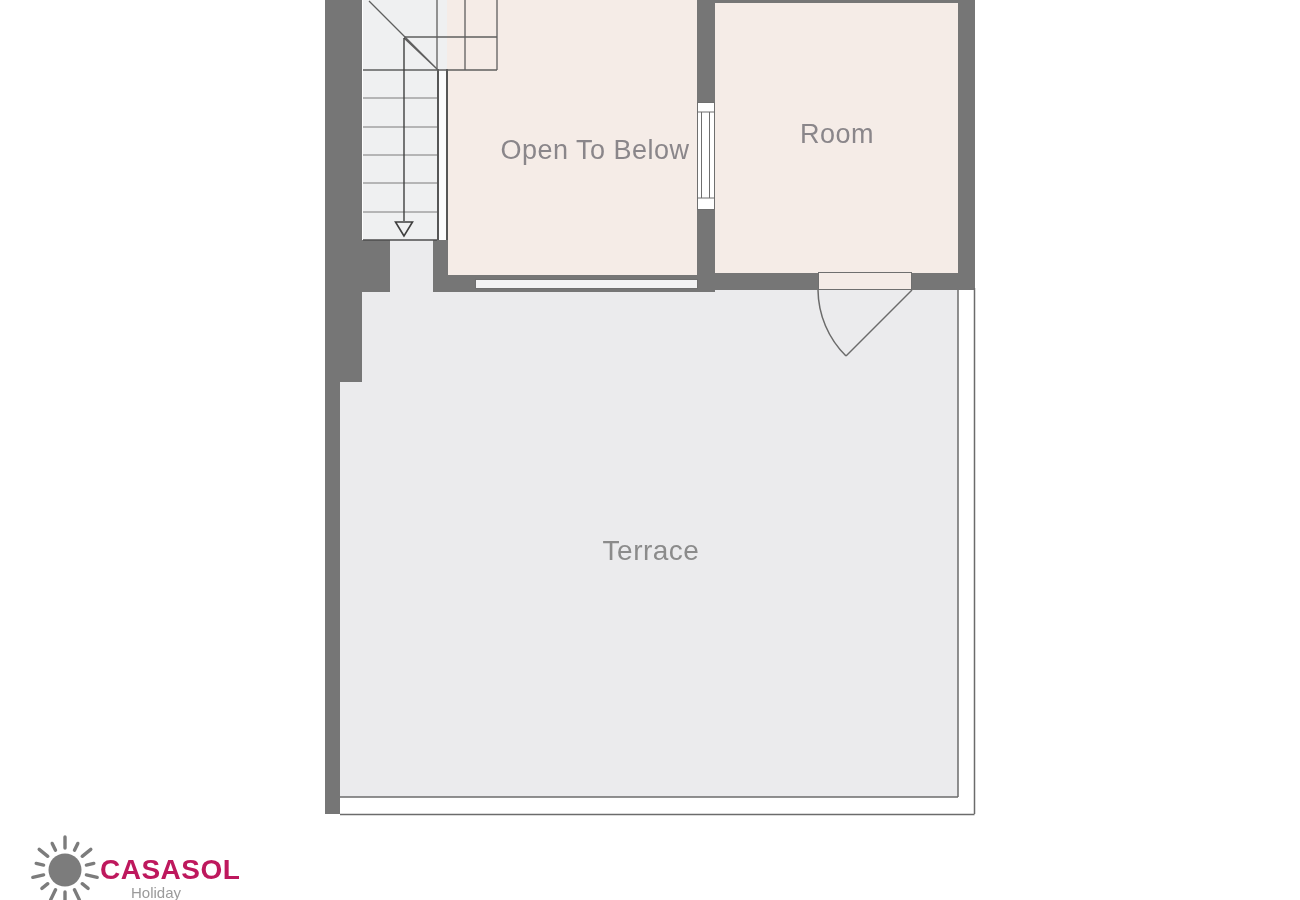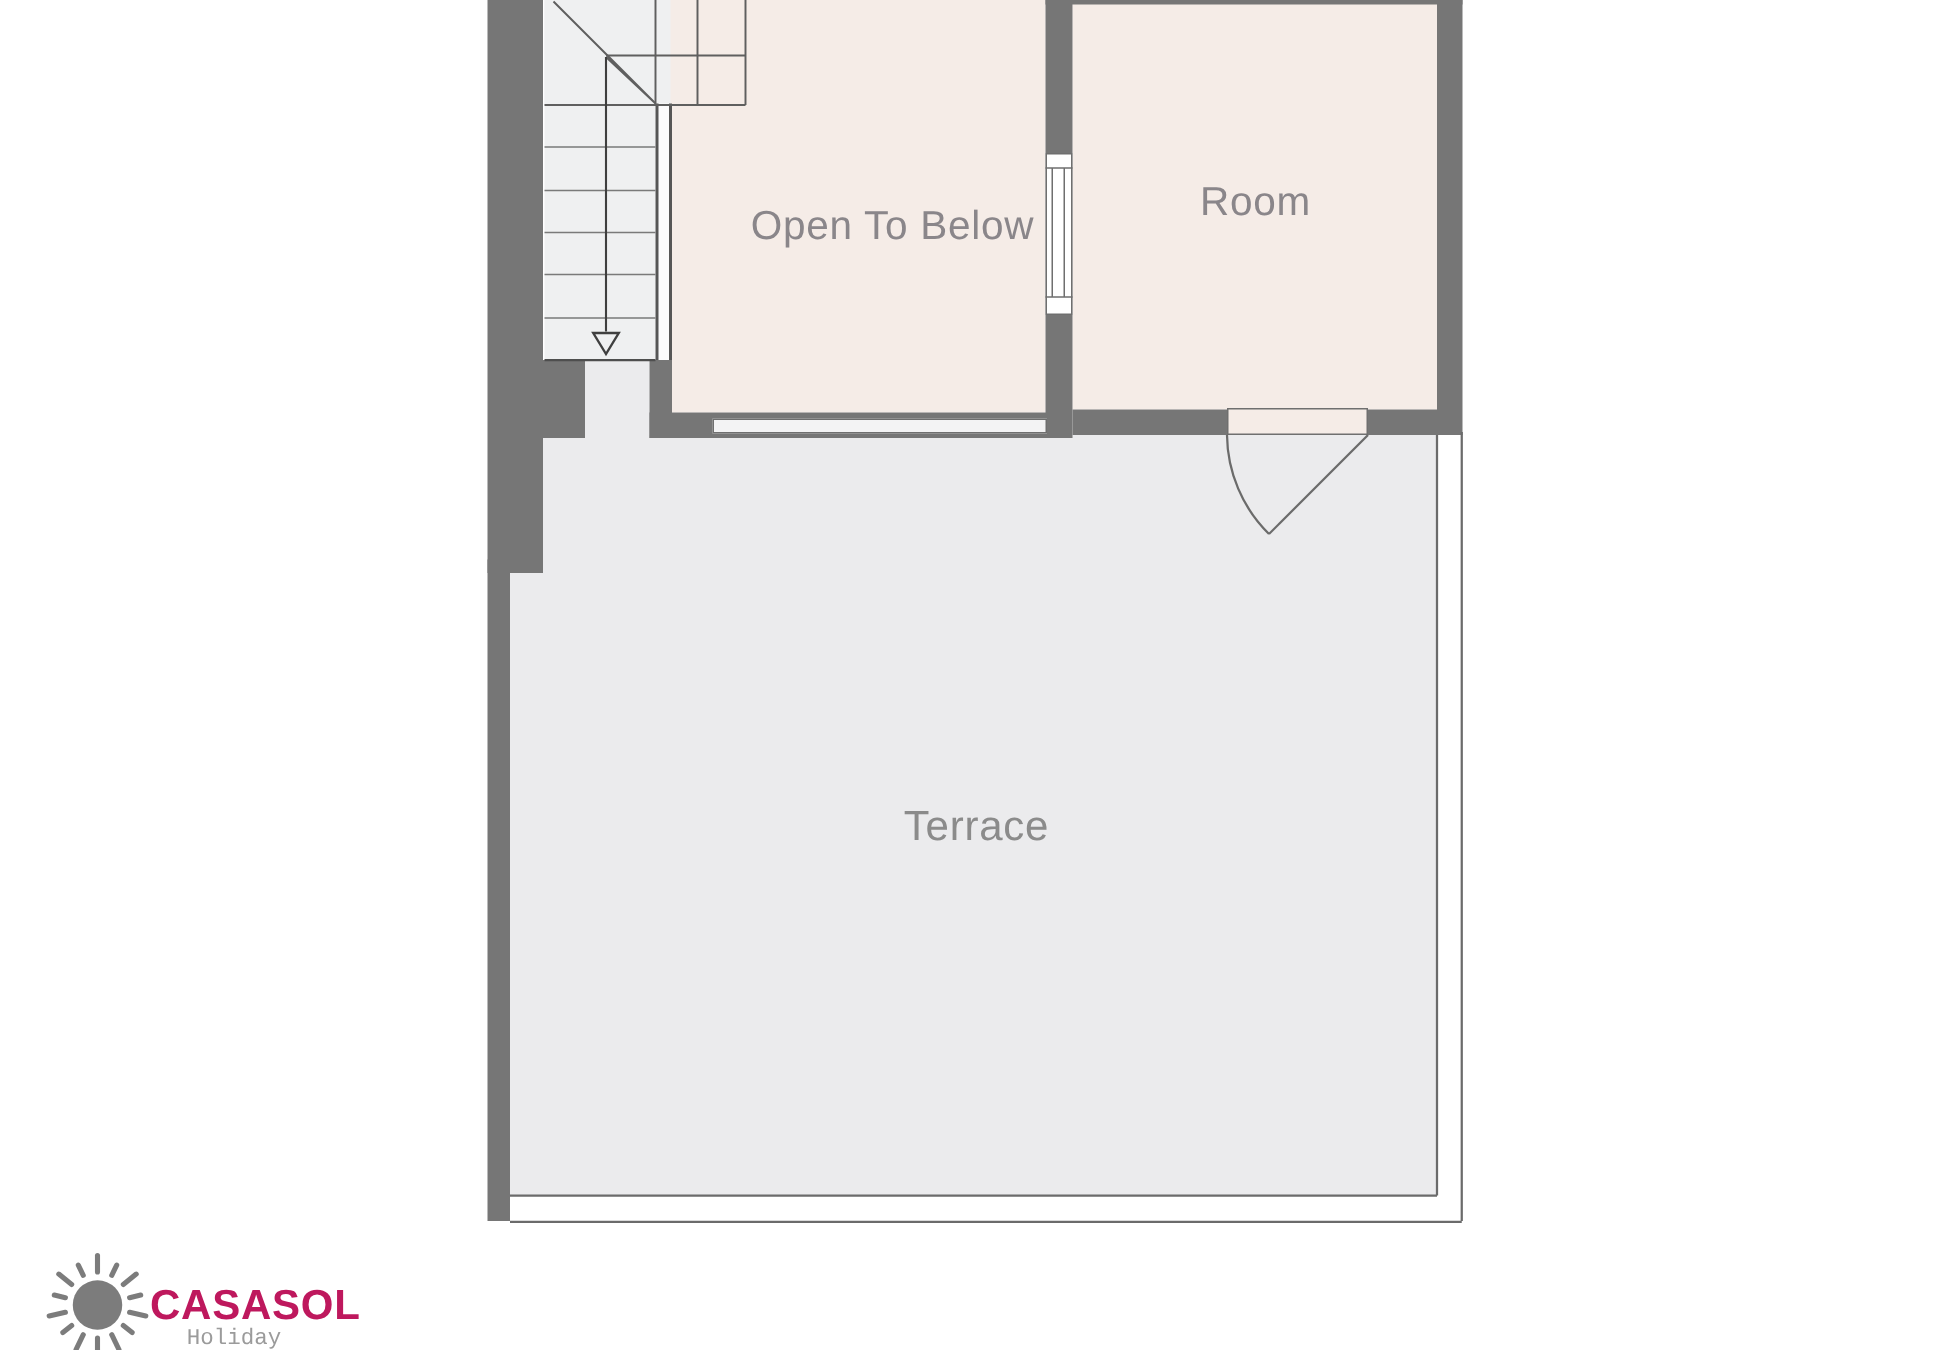--- a/index.html
+++ b/index.html
@@ -101,16 +101,16 @@
           <line x1="43.0" y1="60.0" x2="43.0" y2="67.5"></line>
           <line x1="33.5" y1="57.8" x2="28.7" y2="67.7"></line>
           <line x1="25.8" y1="51.7" x2="19.9" y2="56.4"></line>
           <line x1="21.6" y1="42.9" x2="10.8" y2="45.3"></line>
           <line x1="21.6" y1="33.1" x2="14.2" y2="31.4"></line>
           <line x1="25.8" y1="24.3" x2="17.2" y2="17.4"></line>
           <line x1="33.5" y1="18.2" x2="30.2" y2="11.4"></line>
         </g>
     </svg>
     <div class="logo-brand" style="position:absolute;left:100px;top:26px;">CASASOL</div>
-    <div class="logo-tagline" style="position:absolute;left:156px;top:56px;font-family:Liberation Mono, monospace;">Holiday</div>
+    <div class="logo-tagline" style="position:absolute;left:156px;top:56px;">Holiday</div>
   </div>
 
 </div>
 
 </body></html>

